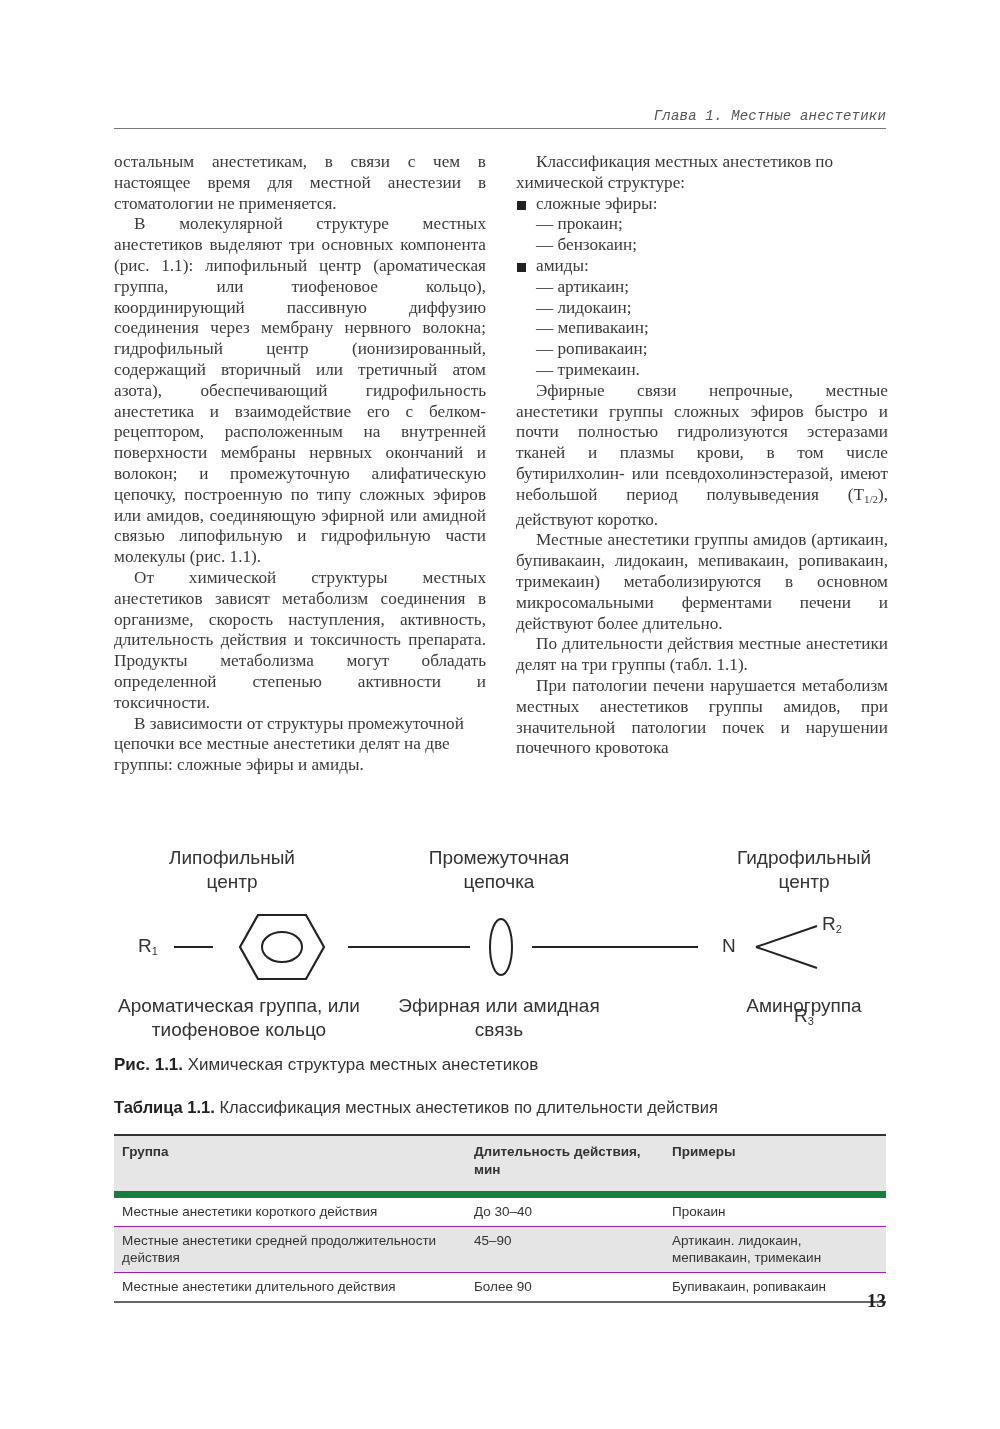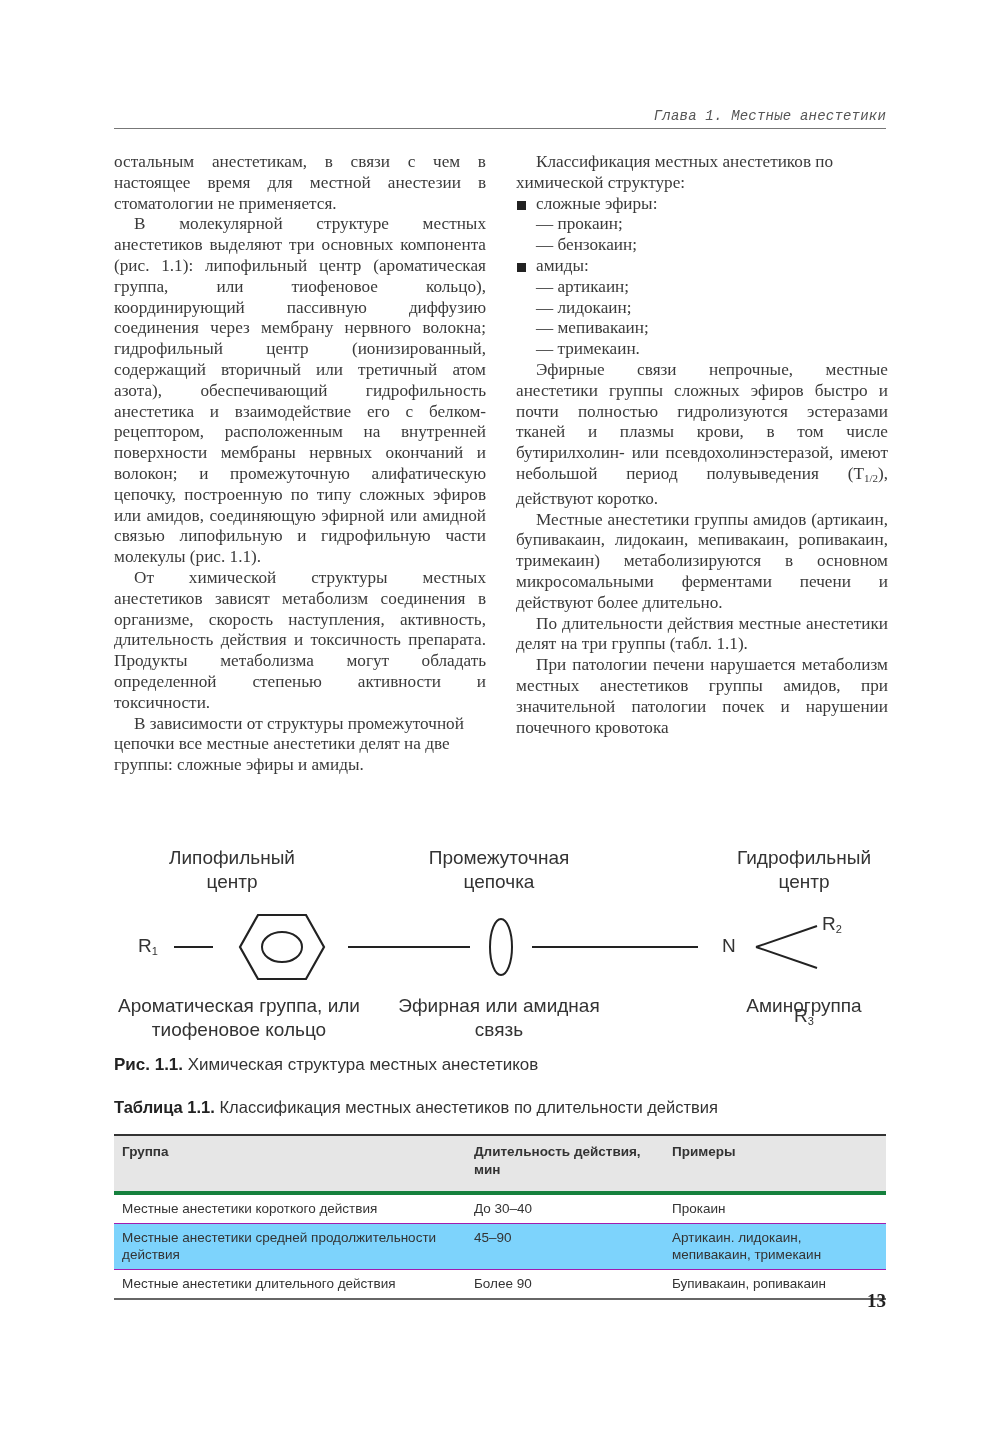--- a/index.html
+++ b/index.html
@@ -30,23 +30,23 @@
 
   .caption { position: absolute; left: 114px; font-family: "Liberation Sans", sans-serif; color: #333; }
   .caption b { font-weight: bold; color: #222; }
   .fig-caption { top: 1055px; font-size: 17px; }
   .table-caption { top: 1098px; font-size: 16.5px; }
 
   table.data { position: absolute; left: 114px; top: 1134px; width: 772px; border-collapse: collapse;
     font-family: "Liberation Sans", sans-serif; font-size: 13.5px; color: #333; }
   table.data th { background: #e6e6e6; text-align: left; font-weight: bold; vertical-align: top;
     padding: 7px 8px 12px 8px; line-height: 18px; color: #333; }
-  table.data thead tr { border-top: 2px solid #333; border-bottom: 4px solid #15803d; }
+  table.data thead tr { border-top: 2px solid #333; border-bottom: 7px solid #15803d; }
   table.data td { vertical-align: top; padding: 5px 8px 6px 8px; line-height: 17px; border-bottom: 1px solid #a21caf; }
-  table.data tr.shaded td { background: #7dd3fc; }
+  table.data tr.shaded td { background: #e5e5e5; }
   table.data tbody tr:last-child td { border-bottom: 2px solid #666; }
   .c1 { width: 336px; } .c2 { width: 182px; }
 
   .page-number { position: absolute; right: 114px; top: 1290px; font-family: "Liberation Serif", serif; font-weight: bold; font-size: 19px; color: #222; }
 </style>
 </head>
 <body>
 
 <div class="running-head">Глава 1. Местные анестетики</div>
 <div class="head-rule"></div>
@@ -61,20 +61,21 @@
 <div class="col col-right">
   <p style="text-align:left">Классификация местных анестетиков по химической структуре:</p>
   <ul>
     <li class="bullet">сложные эфиры:</li>
     <li class="dash">— прокаин;</li>
     <li class="dash">— бензокаин;</li>
     <li class="bullet">амиды:</li>
     <li class="dash">— артикаин;</li>
     <li class="dash">— лидокаин;</li>
     <li class="dash">— мепивакаин;</li>
+    <li class="dash">— ропивакаин;</li>
     <li class="dash">— тримекаин.</li>
   </ul>
   <p><span>Эфирные связи непрочные, местные анестетики группы сложных эфиров быстро и почти полностью гидролизуются эстеразами тканей и плазмы крови, в том числе бутирилхолин- или псевдохолинэстеразой, имеют небольшой период полувыведения (T</span><sub>1/2</sub><span>), действуют коротко.</span></p>
   <p>Местные анестетики группы амидов (артикаин, бупивакаин, лидокаин, мепивакаин, ропивакаин, тримекаин) метаболизируются в основном микросомальными ферментами печени и действуют более длительно.</p>
   <p>По длительности действия местные анестетики делят на три группы (табл. 1.1).</p>
   <p>При патологии печени нарушается метаболизм местных анестетиков группы амидов, при значительной патологии почек и нарушении почечного кровотока</p>
 </div>
 
 <div class="diagram">
   <div class="dlabel" style="left:28px; top:6px; width:180px;">Липофильный центр</div>

